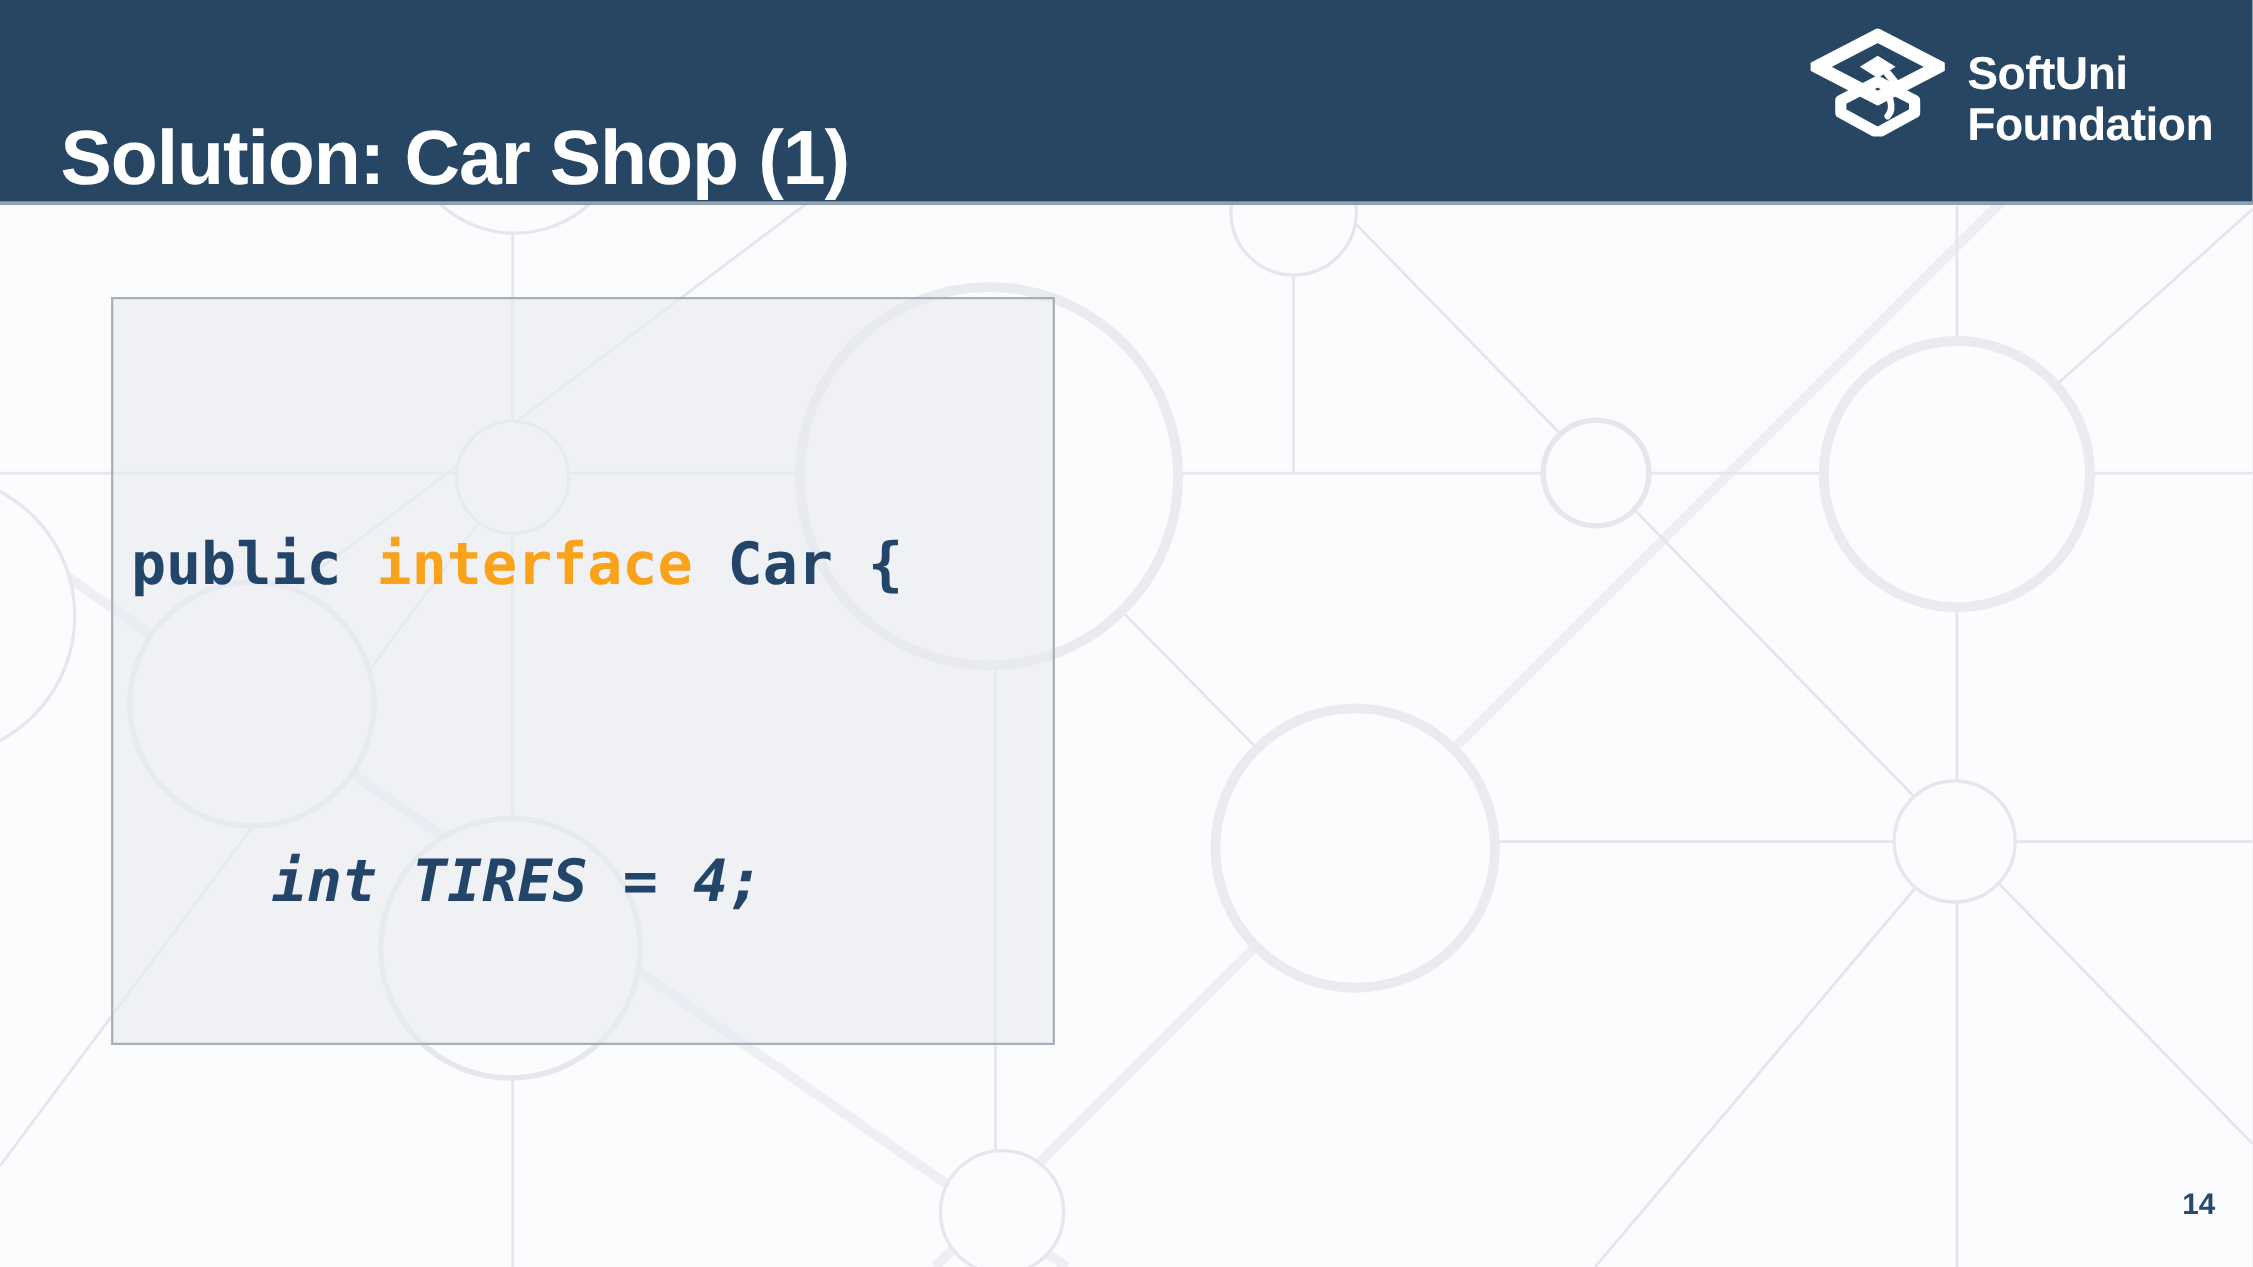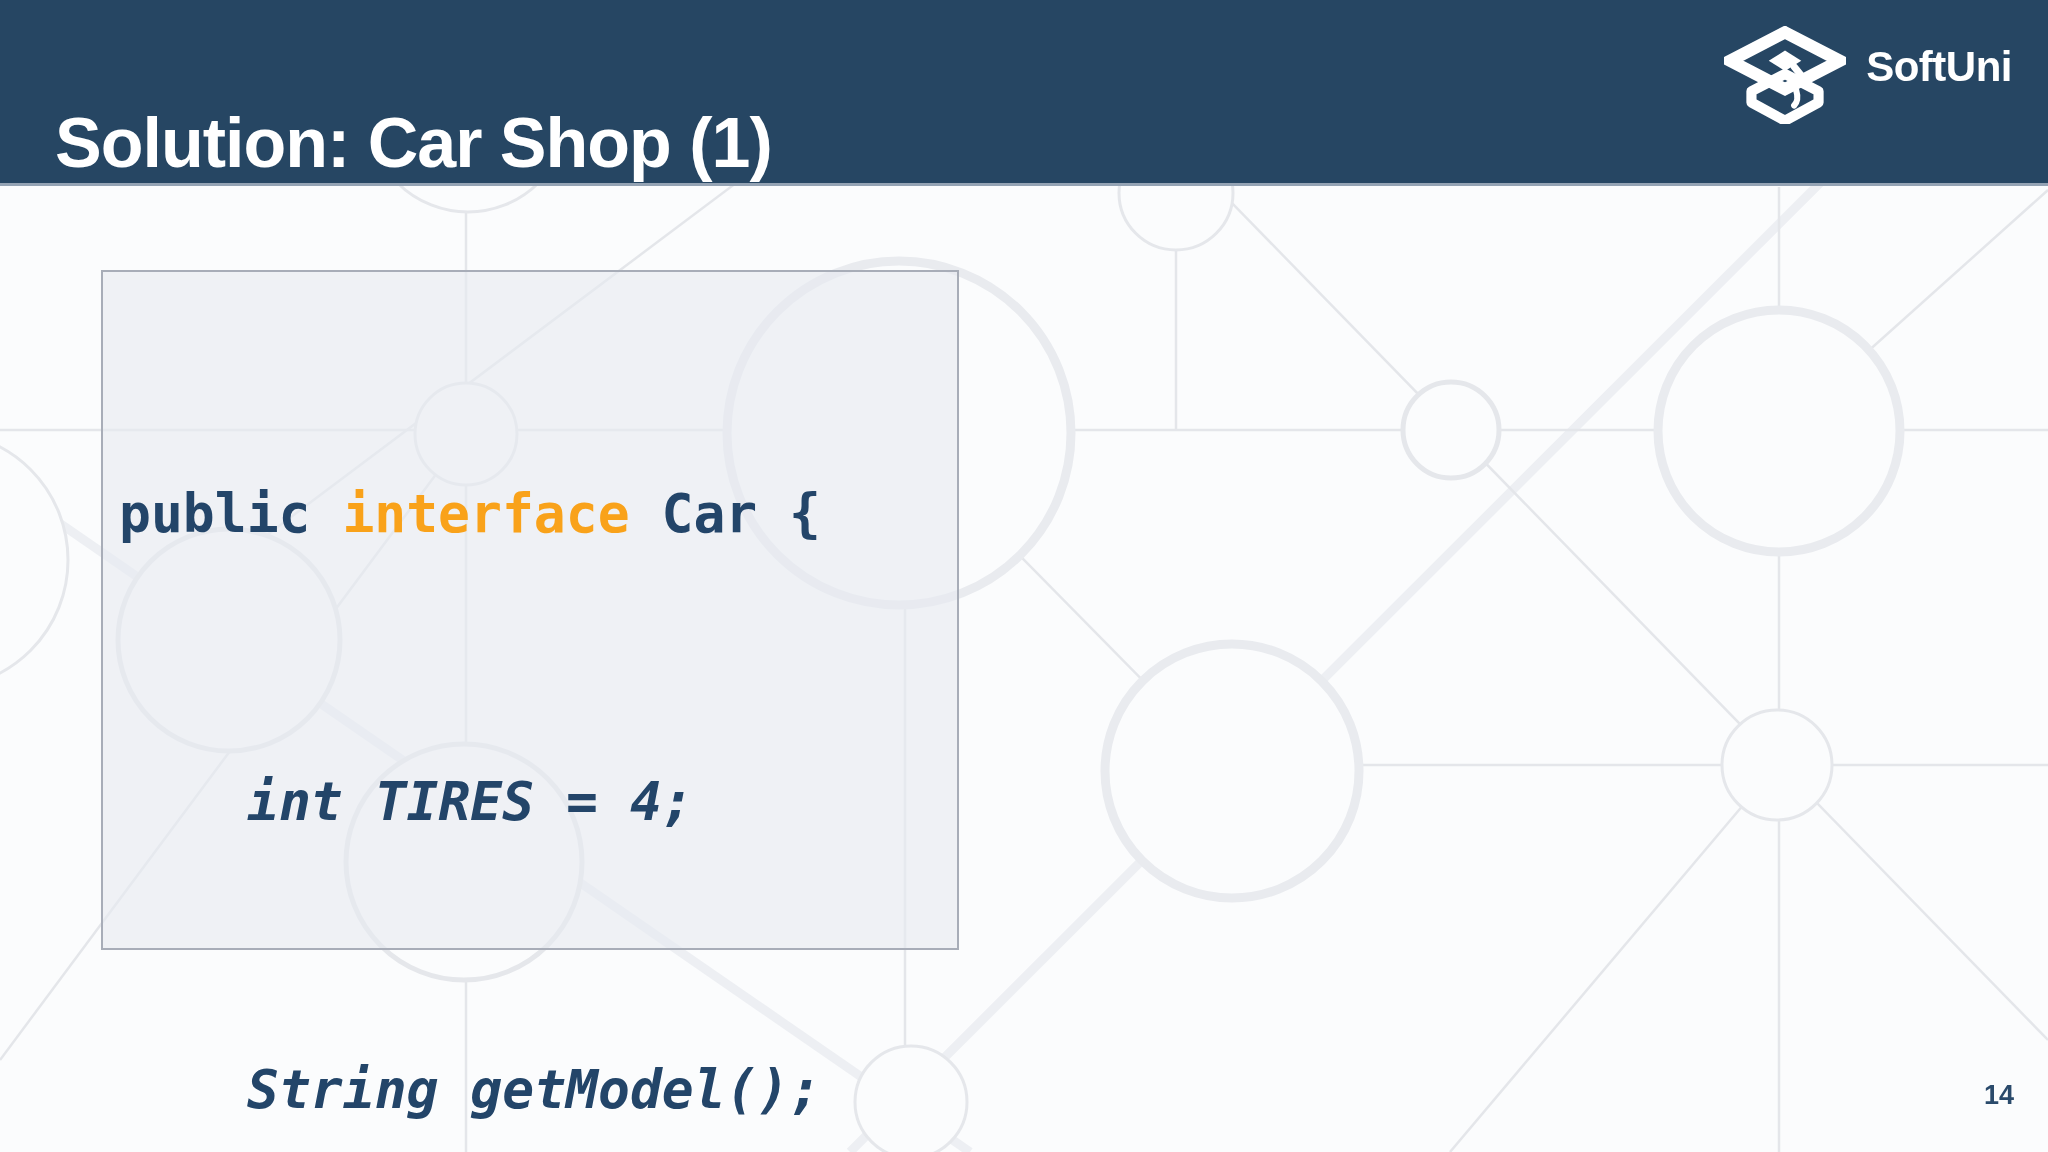--- a/index.html
+++ b/index.html
@@ -102,21 +102,20 @@
       <circle class="node node-med" cx="464" cy="862" r="118"></circle>
       <circle class="node" cx="911" cy="1102" r="56"></circle>
       <circle class="node" cx="1777" cy="765" r="55"></circle>
     </g>
   </svg>
 
   <div class="code-box">
     <div class="code">
       <div class="code-line"><span>public </span><span class="kw">interface</span><span> Car {</span></div>
       <div class="code-line indent">int TIRES = 4;</div>
-      <div class="code-line indent">String getModel();</div>
       
       
       
       
     </div>
   </div>
 
   <header class="header">
     <div class="title">Solution: Car Shop (1)</div>
     <div class="logo">
@@ -126,19 +125,20 @@
 
         <path d="M60 24 L76 34 L60 44 L44 34 Z" fill="#ffffff"></path>
         <path d="M69 40 L78 51" stroke="#ffffff" stroke-width="7" stroke-linecap="round"></path>
 
         <path d="M60 47 L93 64 L93 75 L60 93 L27 75 L27 64 Z" fill="none" stroke="#ffffff" stroke-width="10" stroke-linejoin="round"></path>
 
         <path d="M71 63 q3 10 -2 15" stroke="#ffffff" stroke-width="6" fill="none" stroke-linecap="round"></path>
       </svg>
       <div class="logo-text">
         <div>SoftUni</div>
+        <div>Foundation</div>
       </div>
     </div>
   </header>
 
   <div class="page-number">14</div>
 
 </div>
 
 </body></html>

